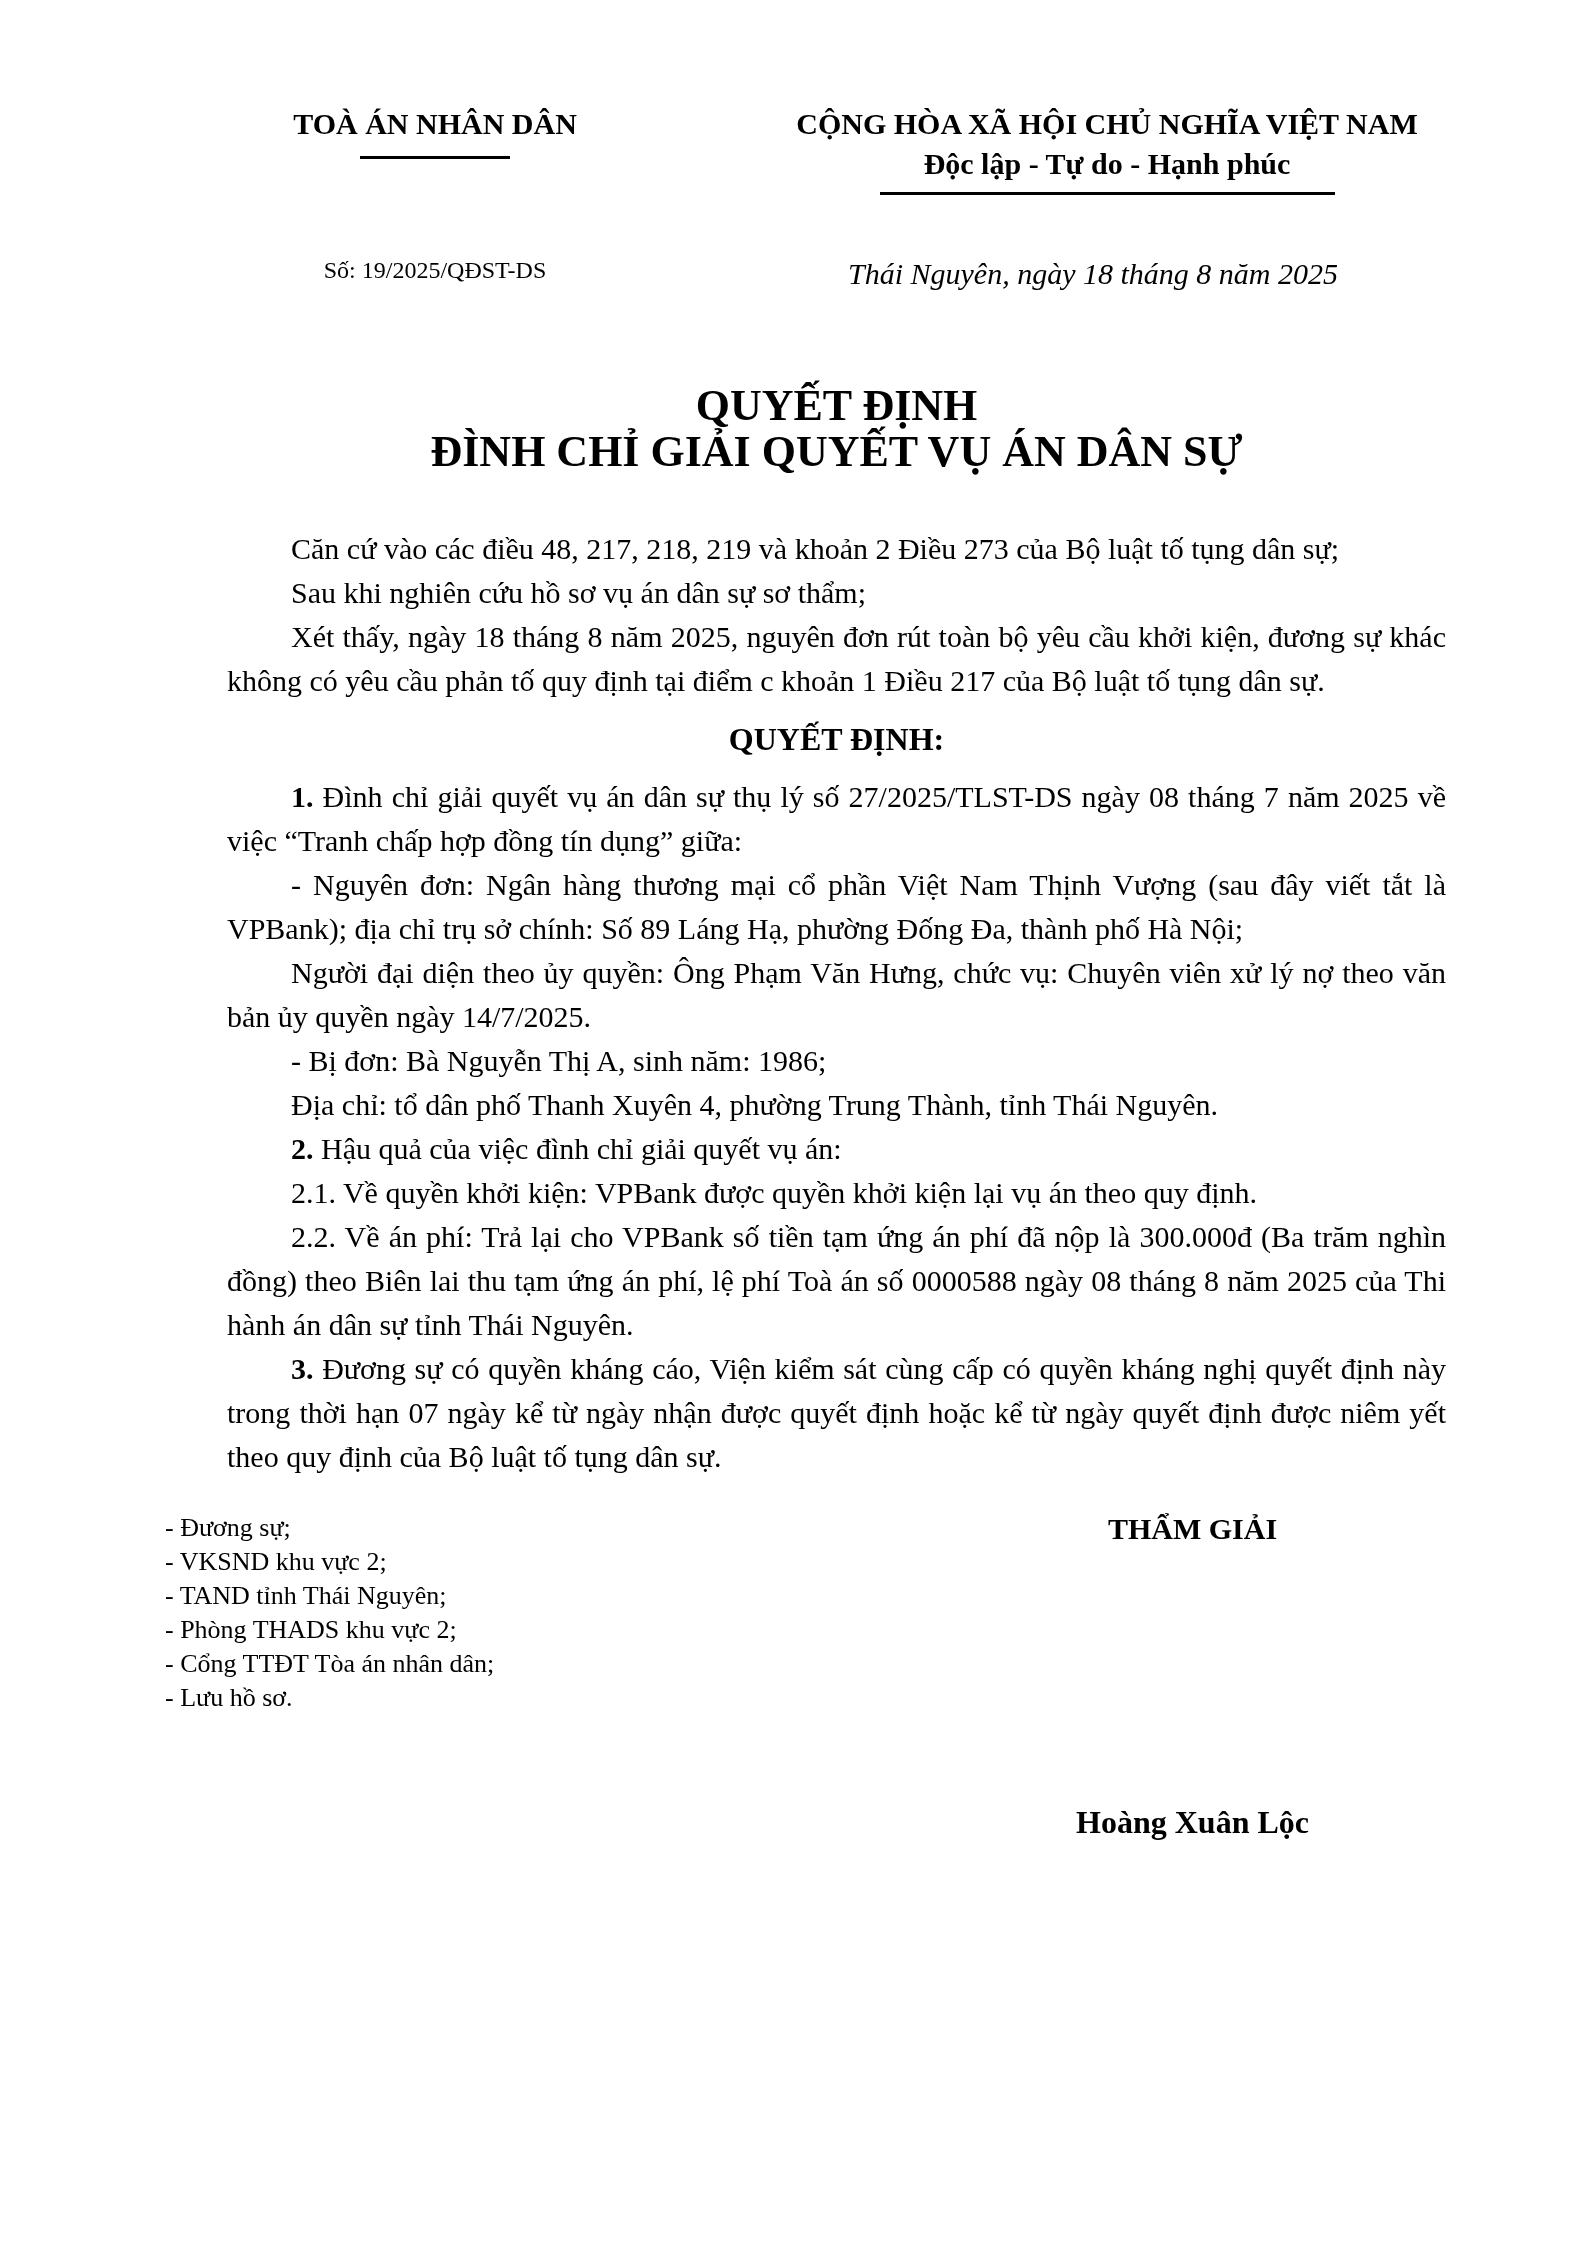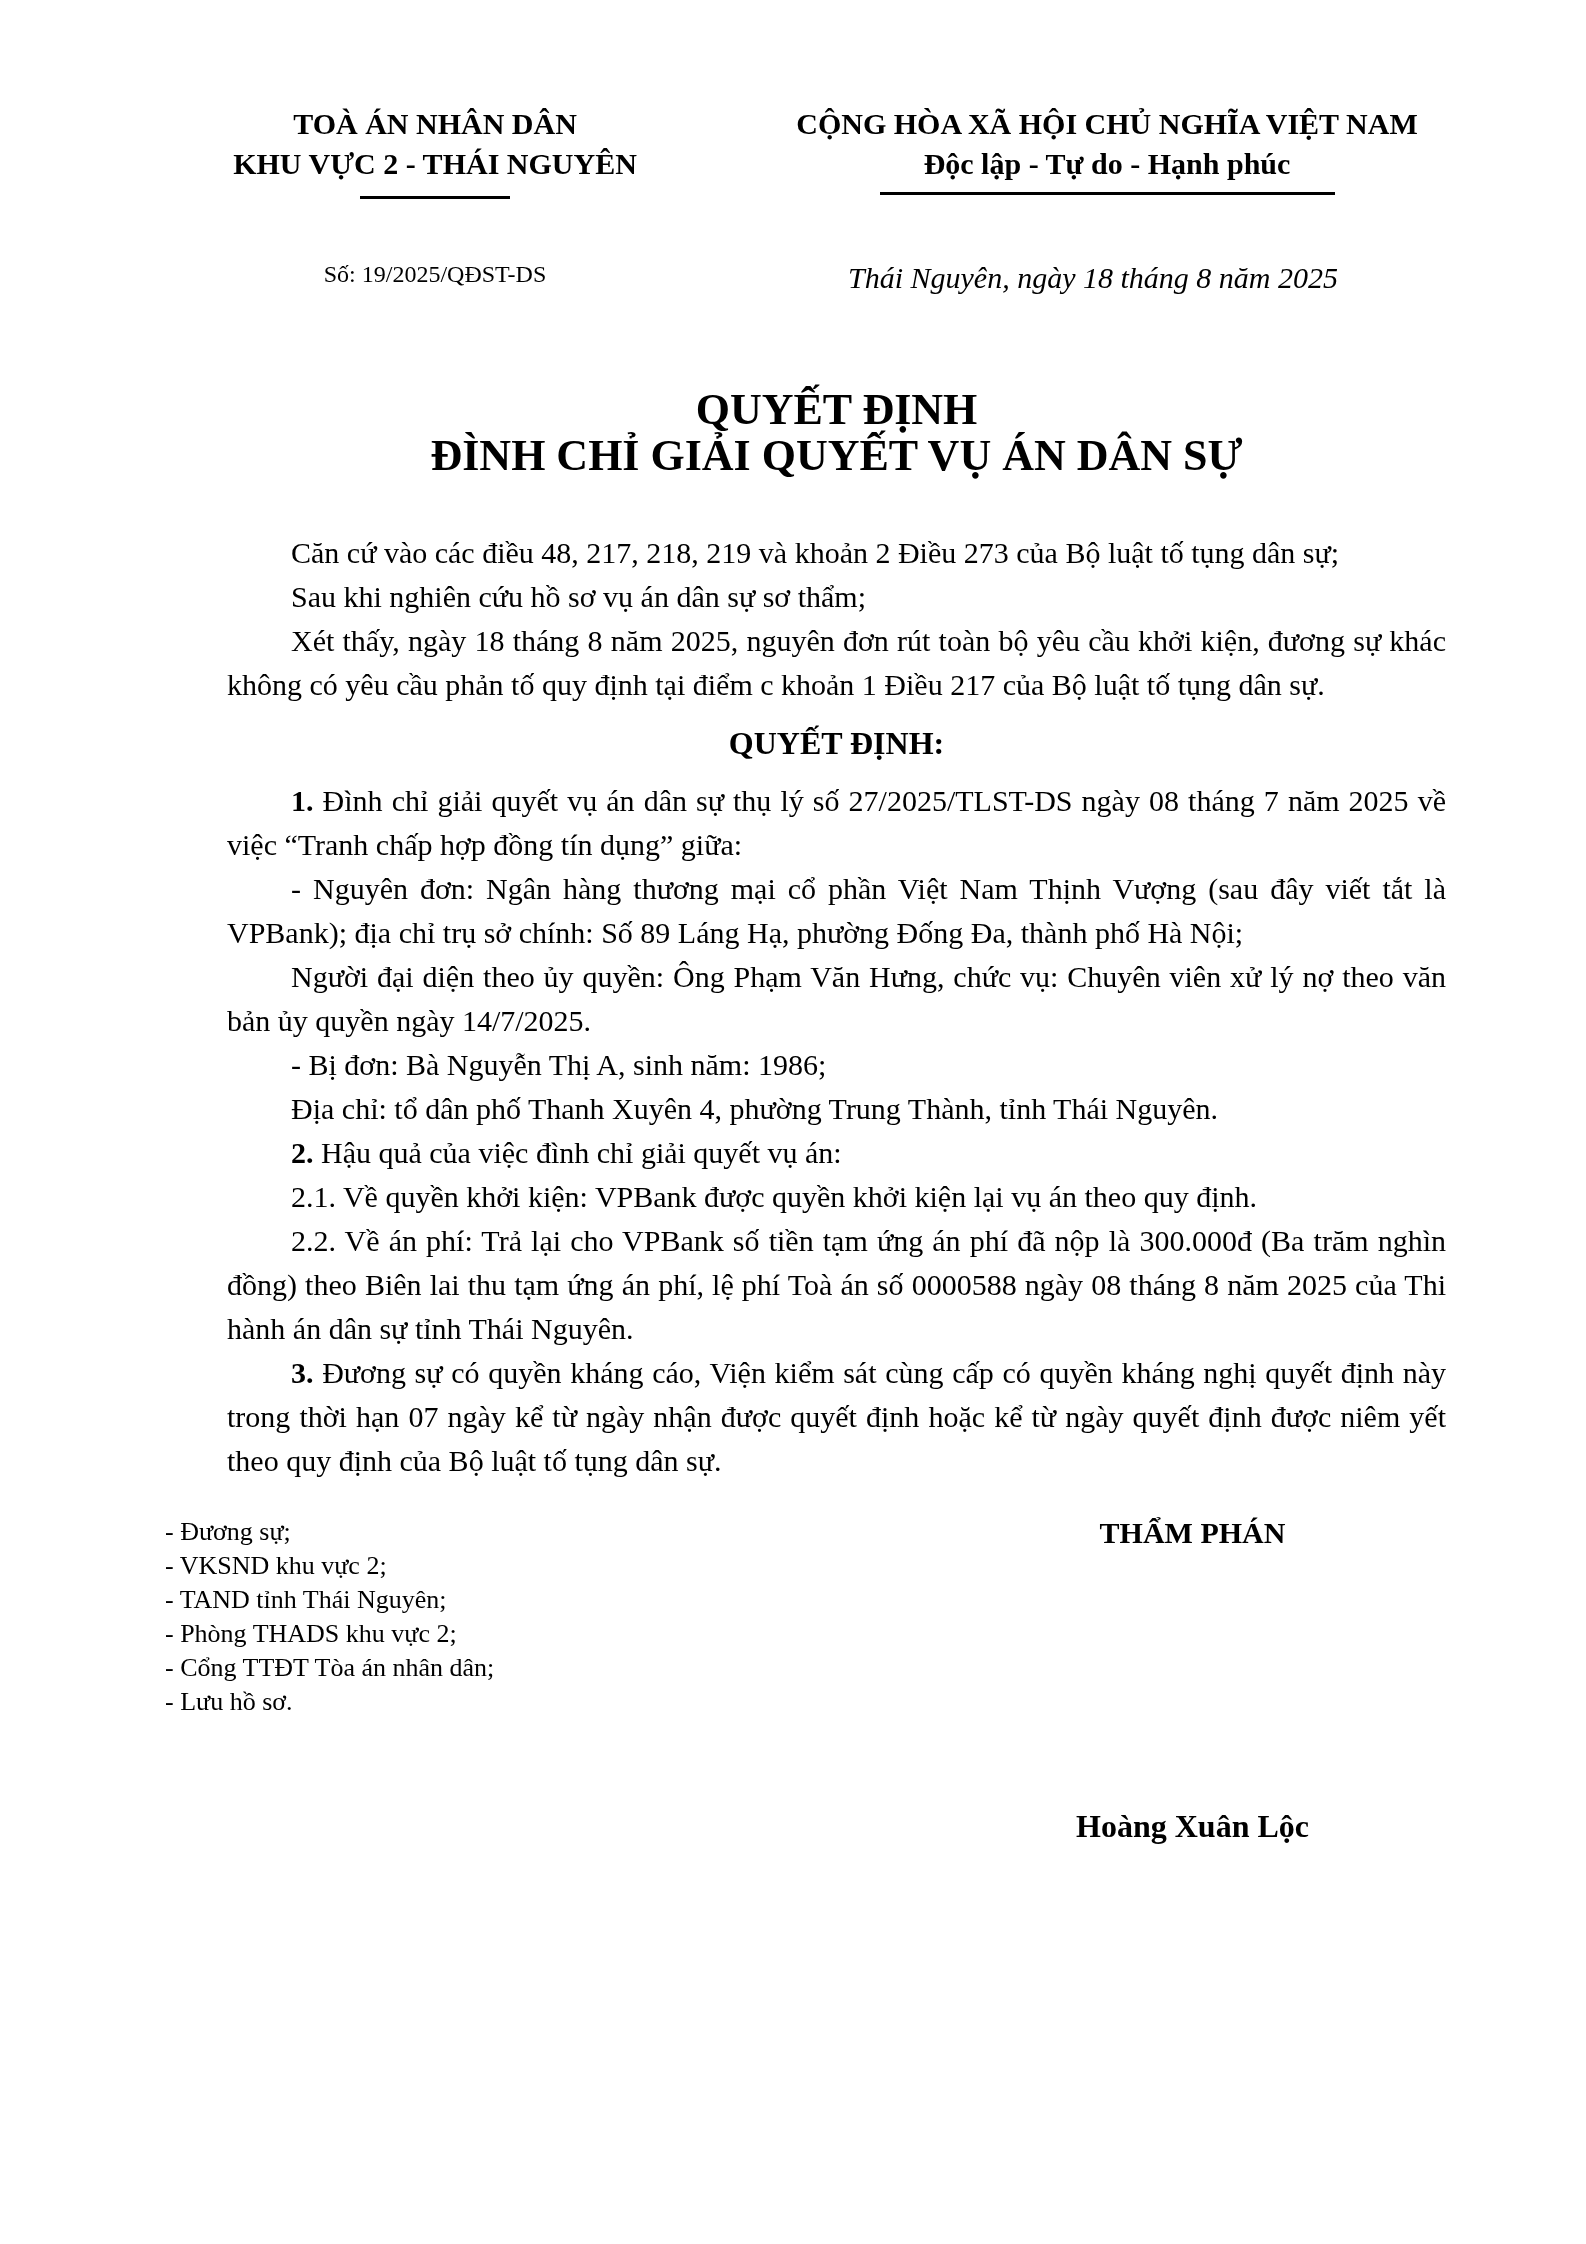--- a/index.html
+++ b/index.html
@@ -128,21 +128,20 @@
   }
 </style>
 </head>
 <body>
 
 <div class="page">
 
   <div class="header">
     <div class="header-left">
       <div class="org-line">TOÀ ÁN NHÂN DÂN</div>
-      <div class="org-line">KHU VỰC 2 - THÁI NGUYÊN</div>
       <hr class="rule rule-left">
     </div>
     <div class="header-right">
       <div class="org-line">CỘNG HÒA XÃ HỘI CHỦ NGHĨA VIỆT NAM</div>
       <div class="org-line">Độc lập - Tự do - Hạnh phúc</div>
       <hr class="rule rule-right">
     </div>
   </div>
 
   <div class="numrow">
@@ -178,18 +177,18 @@
       <ul class="recipients-list">
         <li>- Đương sự;</li>
         <li>- VKSND khu vực 2;</li>
         <li>- TAND tỉnh Thái Nguyên;</li>
         <li>- Phòng THADS khu vực 2;</li>
         <li>- Cổng TTĐT Tòa án nhân dân;</li>
         <li>- Lưu hồ sơ.</li>
       </ul>
     </div>
     <div class="footer-right">
-      <div class="judge-title">THẨM PHÁN</div>
+      <div class="judge-title">THẨM GIẢI</div>
       <div class="judge-name">Hoàng Xuân Lộc</div>
     </div>
   </div>
 
 </div>
 
 </body></html>

